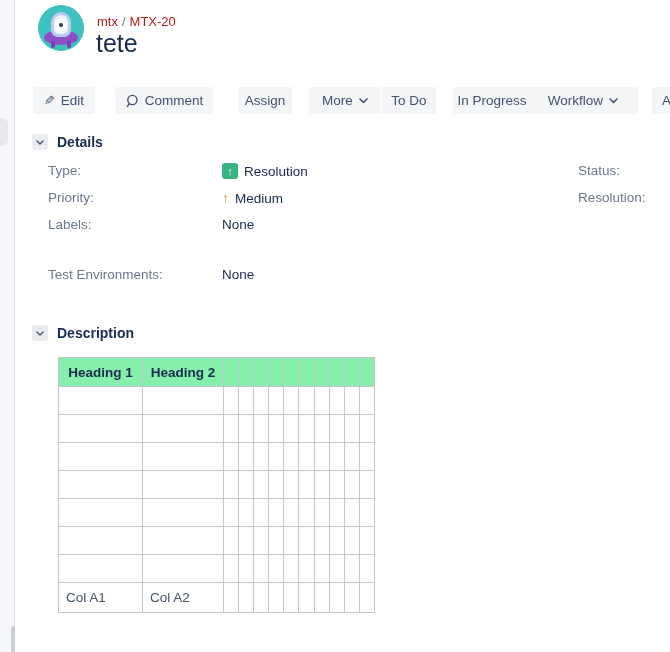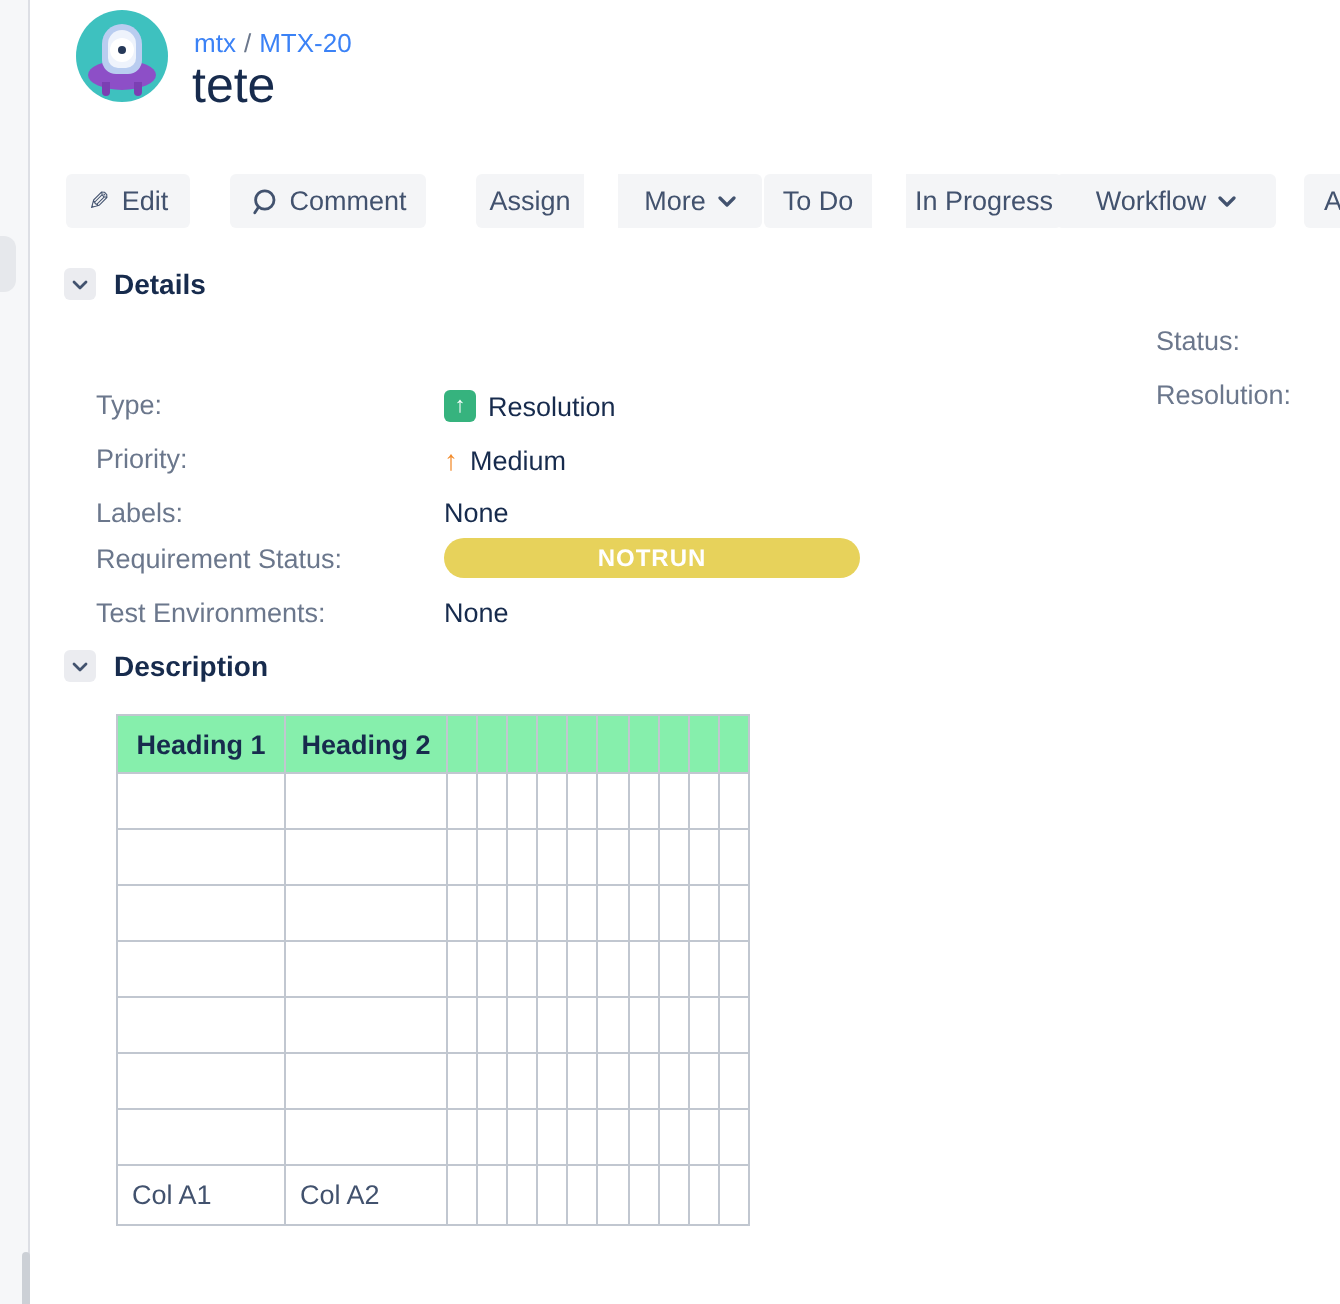--- a/index.html
+++ b/index.html
@@ -15,21 +15,21 @@
   .avatar { position:absolute; left:38px; top:5px; width:46px; height:46px; border-radius:50%; background:#3ec1bf; overflow:hidden; }
   .saucer { position:absolute; left:6px; top:25px; width:34px; height:15px; background:#8d4fc7; border-radius:50%; }
   .leg { position:absolute; width:4px; height:7px; background:#7b3fb3; top:36px; border-radius:0 0 2px 2px; }
   .leg.l { left:13px; } .leg.r { left:29px; }
   .dome { position:absolute; left:13px; top:7px; width:20px; height:25px; background:#b9cdf0; border-radius:10px 10px 7px 7px; }
   .dome-inner { position:absolute; left:16px; top:10px; width:14px; height:19px; background:#eef3fc; border-radius:7px 7px 5px 5px; }
   .eye { position:absolute; left:17px; top:14px; width:12px; height:12px; background:#fff; border-radius:50%; }
   .pupil { position:absolute; left:21px; top:18px; width:4px; height:4px; background:#253858; border-radius:50%; }
 
   .breadcrumb { position:absolute; left:97px; top:14px; font-size:13px; color:#6b778c; }
-  .breadcrumb a { color:#3b82f6; text-decoration:none; cursor:pointer; }
+  .breadcrumb a { color:#b91c1c; text-decoration:none; cursor:pointer; }
   .breadcrumb .sep { margin:0 4px; color:#6b778c; }
   .issue-title { position:absolute; left:96px; top:29px; font-size:25px; font-weight:400; color:#172b4d; }
 
   
   .btn, .seg { height:27px; background:#f4f5f7; border:none; border-radius:3px; color:#42526e; font-size:13.5px;
     font-family:inherit; display:flex; align-items:center; justify-content:center; gap:6px; cursor:pointer; }
   .btn { position:absolute; top:87px; }
   .btn-group { position:absolute; top:87px; display:flex; gap:17px; }
   .btn-group .seg:first-child { border-radius:3px 0 0 3px; }
   .btn-group .seg:last-child { border-radius:0 3px 3px 0; }
@@ -42,21 +42,21 @@
   .pencil { display:inline-block; transform:scaleX(-1); font-size:13px; color:#42526e; }
 
   
   .section-head { position:absolute; display:flex; align-items:center; gap:9px; }
   #details-head { left:32px; top:134px; }
   #description-head { left:32px; top:325px; }
   .chev-box { width:16px; height:16px; background:#ebecf0; border-radius:3px; display:flex; align-items:center; justify-content:center; cursor:pointer; }
   .section-title { font-size:14px; font-weight:700; color:#172b4d; }
 
   
-  .drow { position:absolute; left:48px; display:flex; align-items:flex-start; font-size:13.5px;margin-top:32px; }
+  .drow { position:absolute; left:48px; display:flex; align-items:flex-start; font-size:13.5px; }
   .drow .flabel { width:174px; color:#6b778c; }
   .drow .fvalue { color:#172b4d; display:flex; align-items:center; gap:6px; }
   #row-type { top:163px; } #row-priority { top:190px; } #row-labels { top:217px; }
   #row-reqstatus { top:237px; } #row-reqstatus .flabel { padding-top:3px; }
   #row-testenv { top:267px; }
   .drow-right { position:absolute; left:578px; font-size:13.5px; color:#6b778c; }
   #row-status { top:163px; } #row-resolution { top:190px; }
 
   .type-icon { width:16px; height:16px; background:#36b37e; border-radius:3px; color:#fff; font-size:11px; font-weight:700;
     display:flex; align-items:center; justify-content:center; line-height:1; }
@@ -150,26 +150,20 @@
     <span class="flabel">Priority:</span>
     <span class="fvalue">
       <span class="prio-icon">↑</span>
       <span>Medium</span>
     </span>
   </div>
   <div class="drow" id="row-labels">
     <span class="flabel">Labels:</span>
     <span class="fvalue">None</span>
   </div>
-  <div class="drow" id="row-reqstatus">
-    <span class="flabel">Requirement Status:</span>
-    <span class="fvalue">
-      <span class="badge">NOTRUN</span>
-    </span>
-  </div>
   <div class="drow" id="row-testenv">
     <span class="flabel">Test Environments:</span>
     <span class="fvalue">None</span>
   </div>
   <div class="drow-right" id="row-status">Status:</div>
   <div class="drow-right" id="row-resolution">Resolution:</div>
 
   <div class="section-head" id="description-head">
     <span class="chev-box">
       <svg class="chev-svg" width="8" height="5" viewBox="0 0 8 5">

